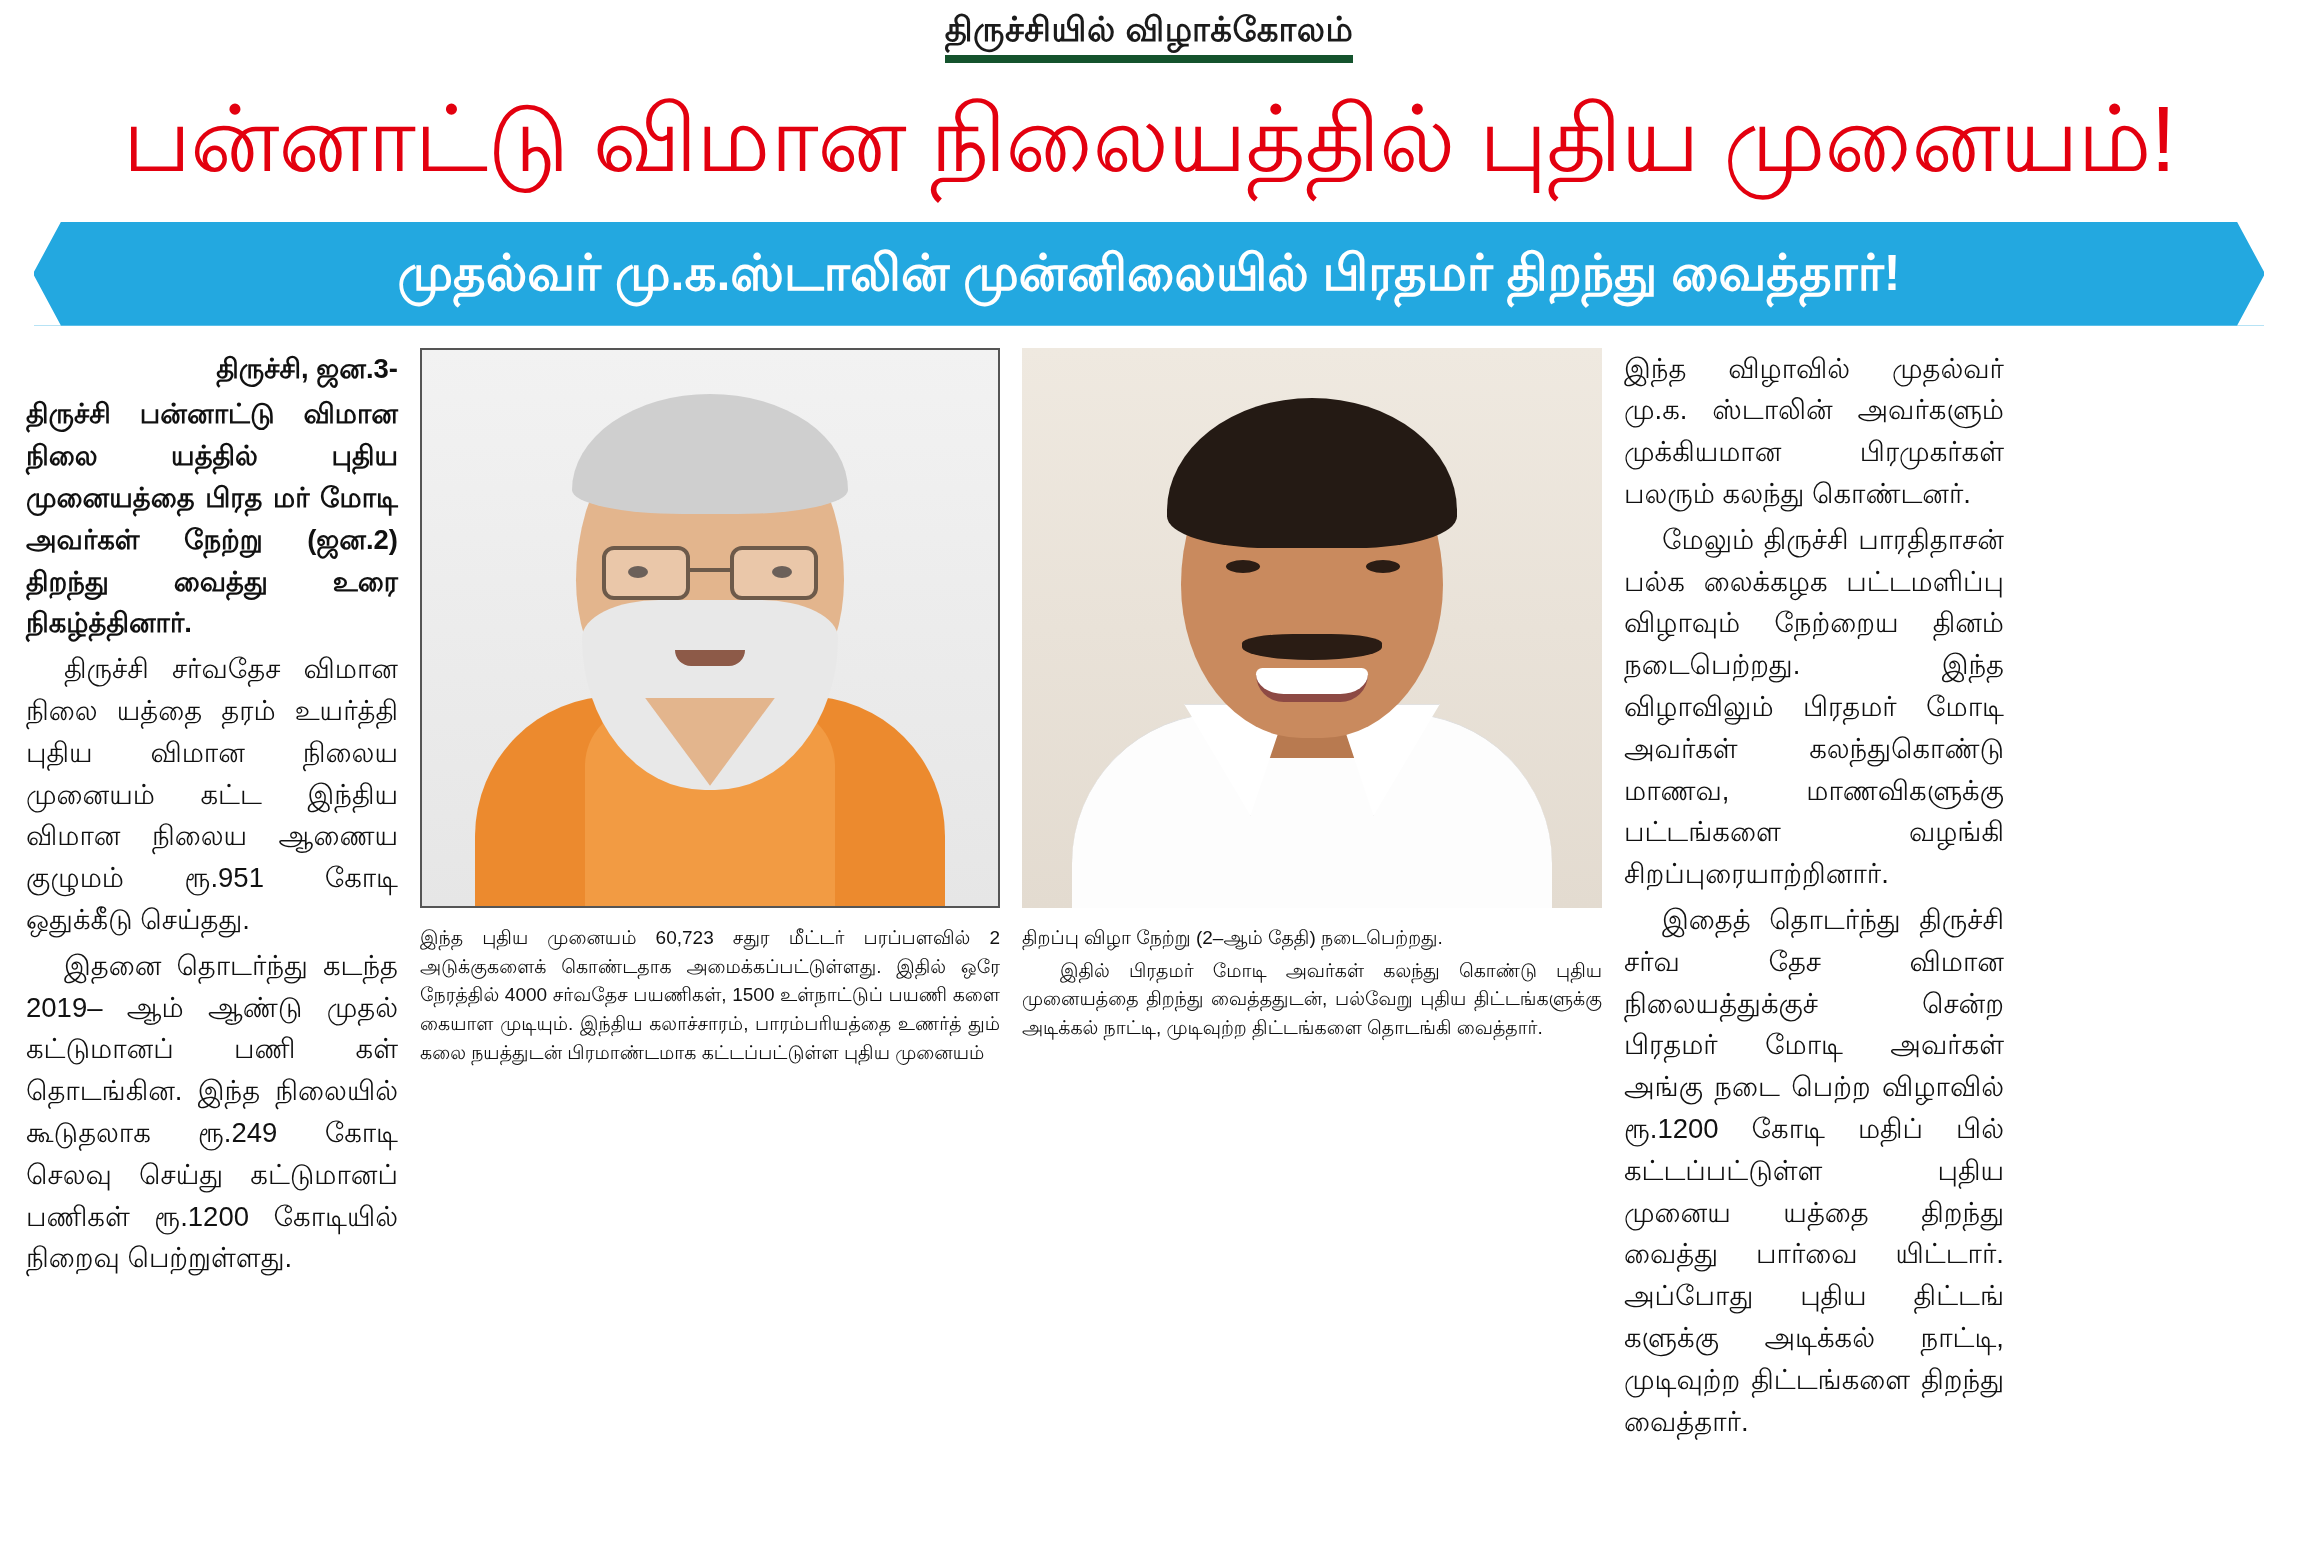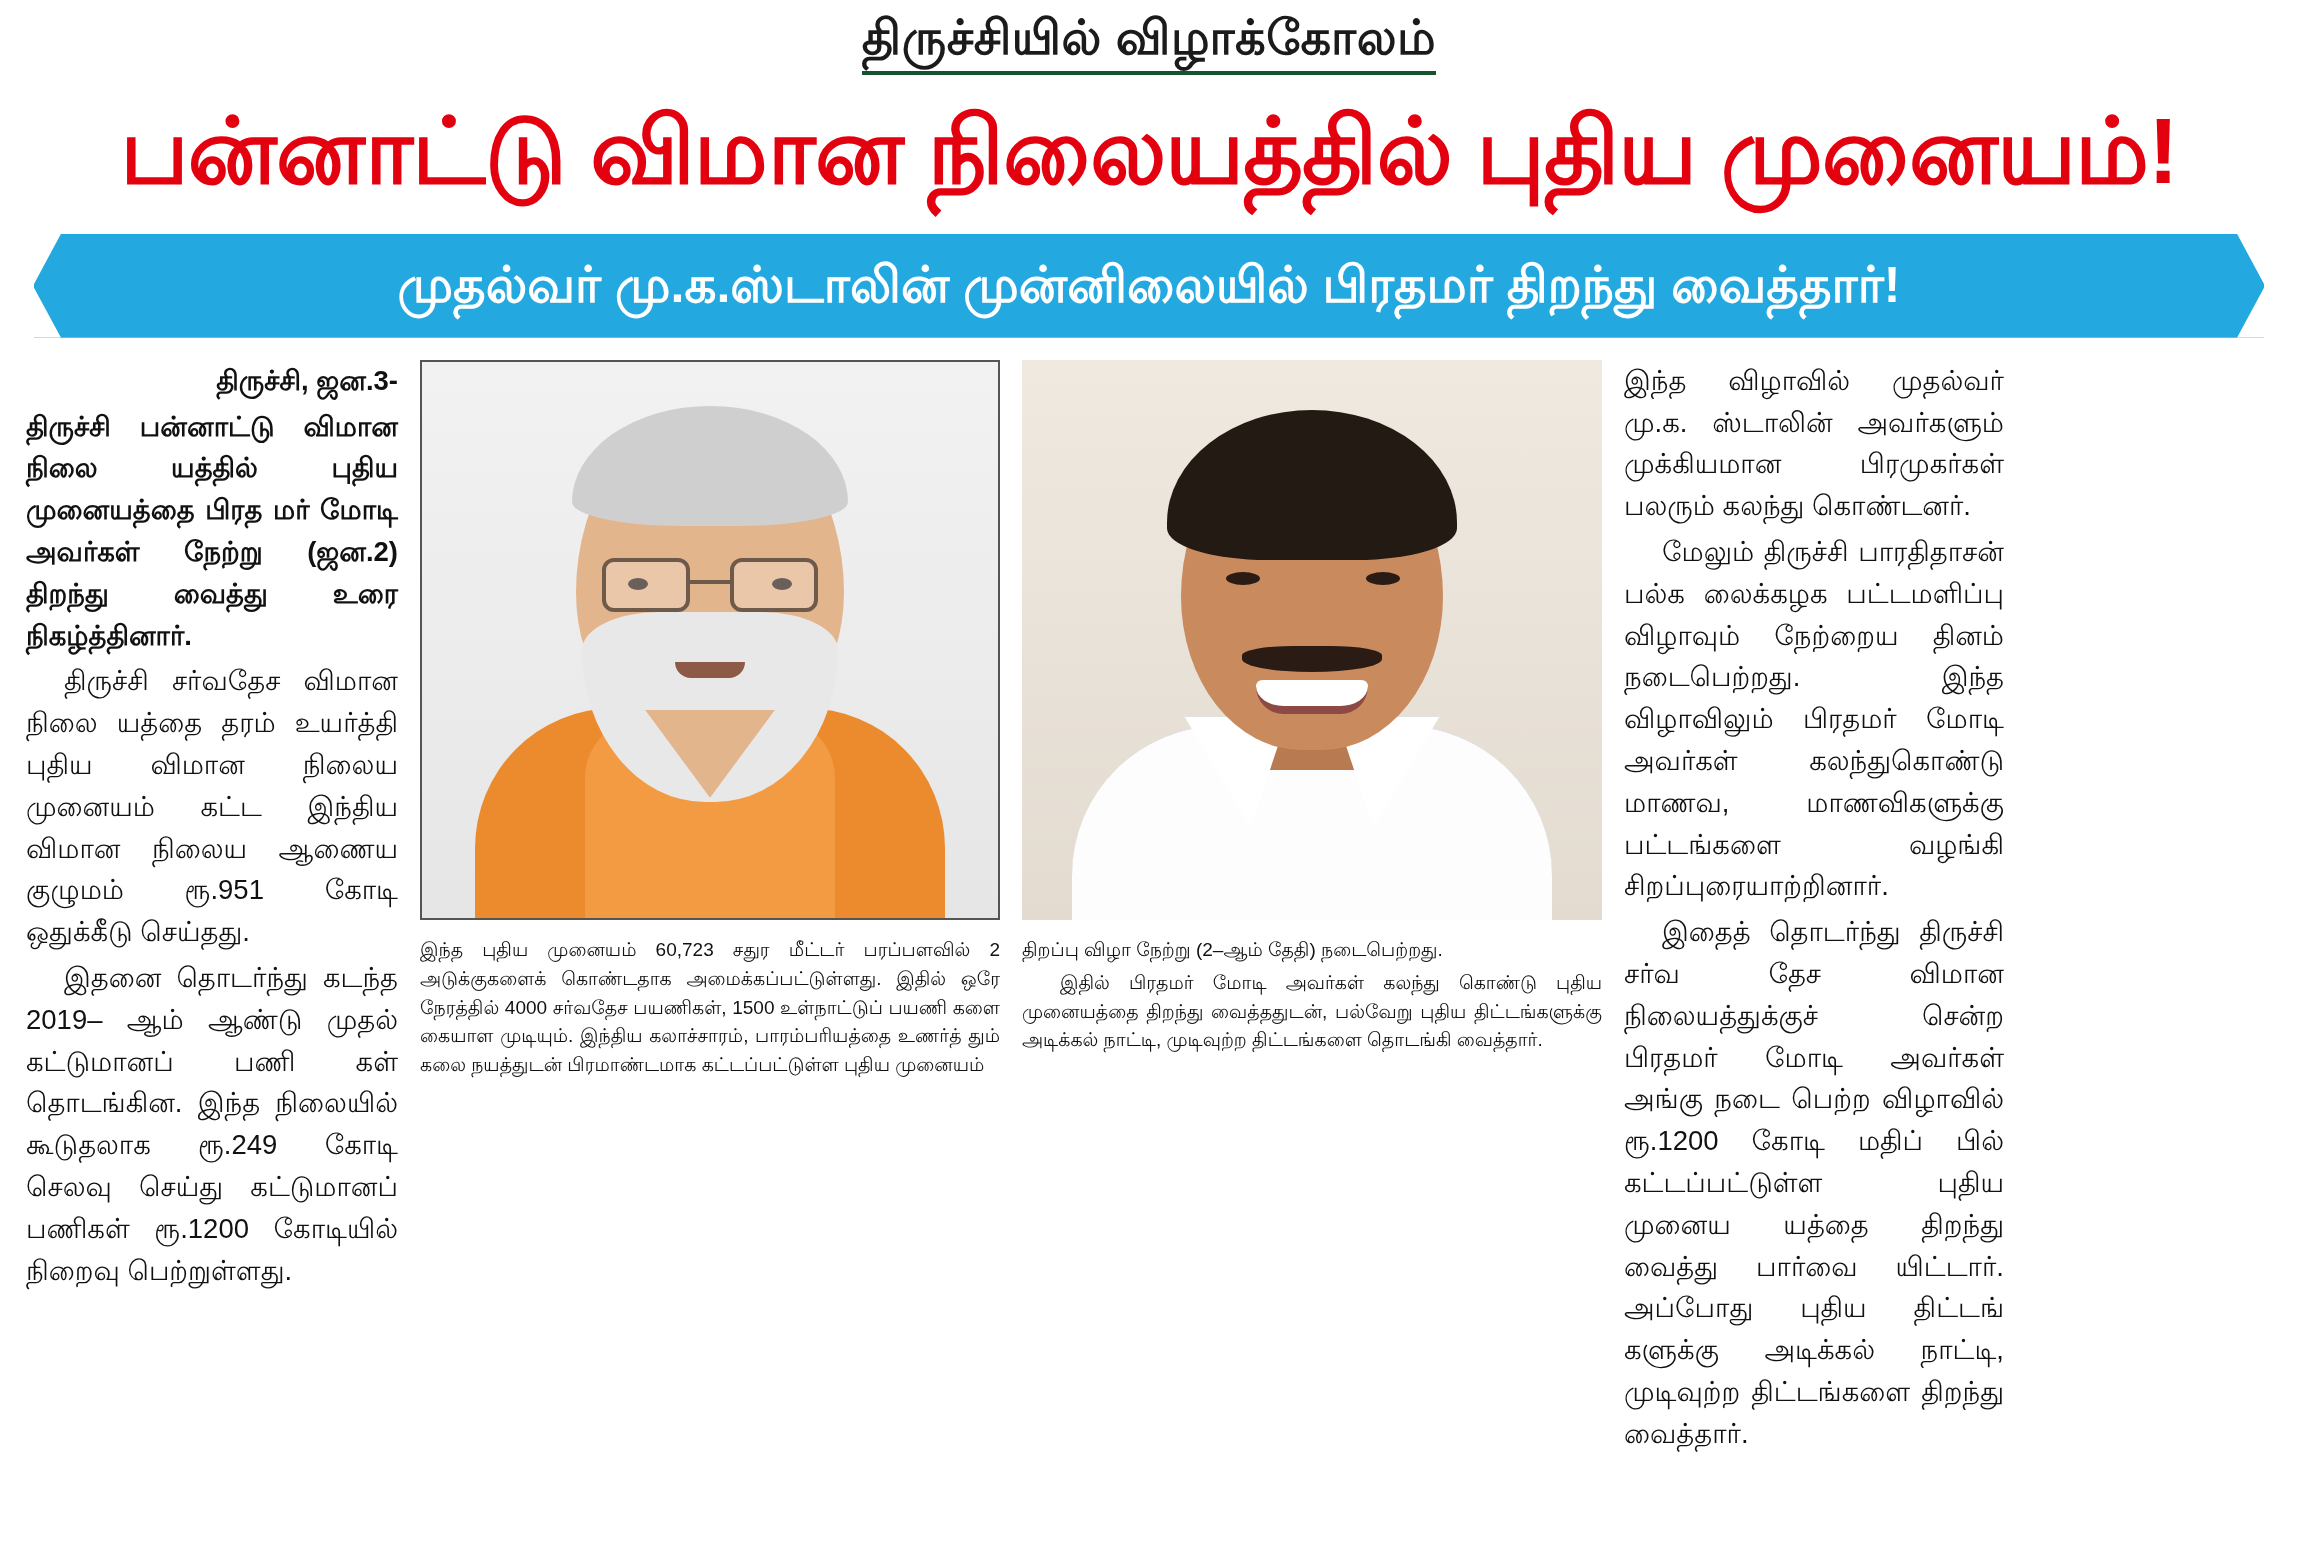--- a/index.html
+++ b/index.html
@@ -22,34 +22,34 @@
     background: #fff;
   }
 
   
   .kicker-wrap {
     text-align: center;
     padding-top: 10px;
   }
   .kicker {
     display: inline-block;
-    font-size: 48px;
+    font-size: 34px;
     font-weight: bold;
     color: #1b1b1b;
     letter-spacing: 0.5px;
     padding-bottom: 6px;
-    border-bottom: 4px solid #14532d;
+    border-bottom: 8px solid #14532d;
     line-height: 1.15;
   }
 
   
   .headline {
     text-align: center;
     font-size: 92px;
-    font-weight: bold;
+    font-weight: normal;
     color: #e3000f;
     line-height: 1.05;
     margin-top: 28px;
     letter-spacing: -1px;
     white-space: nowrap;
   }
 
   
   .banner-row {
     margin-top: 34px;

